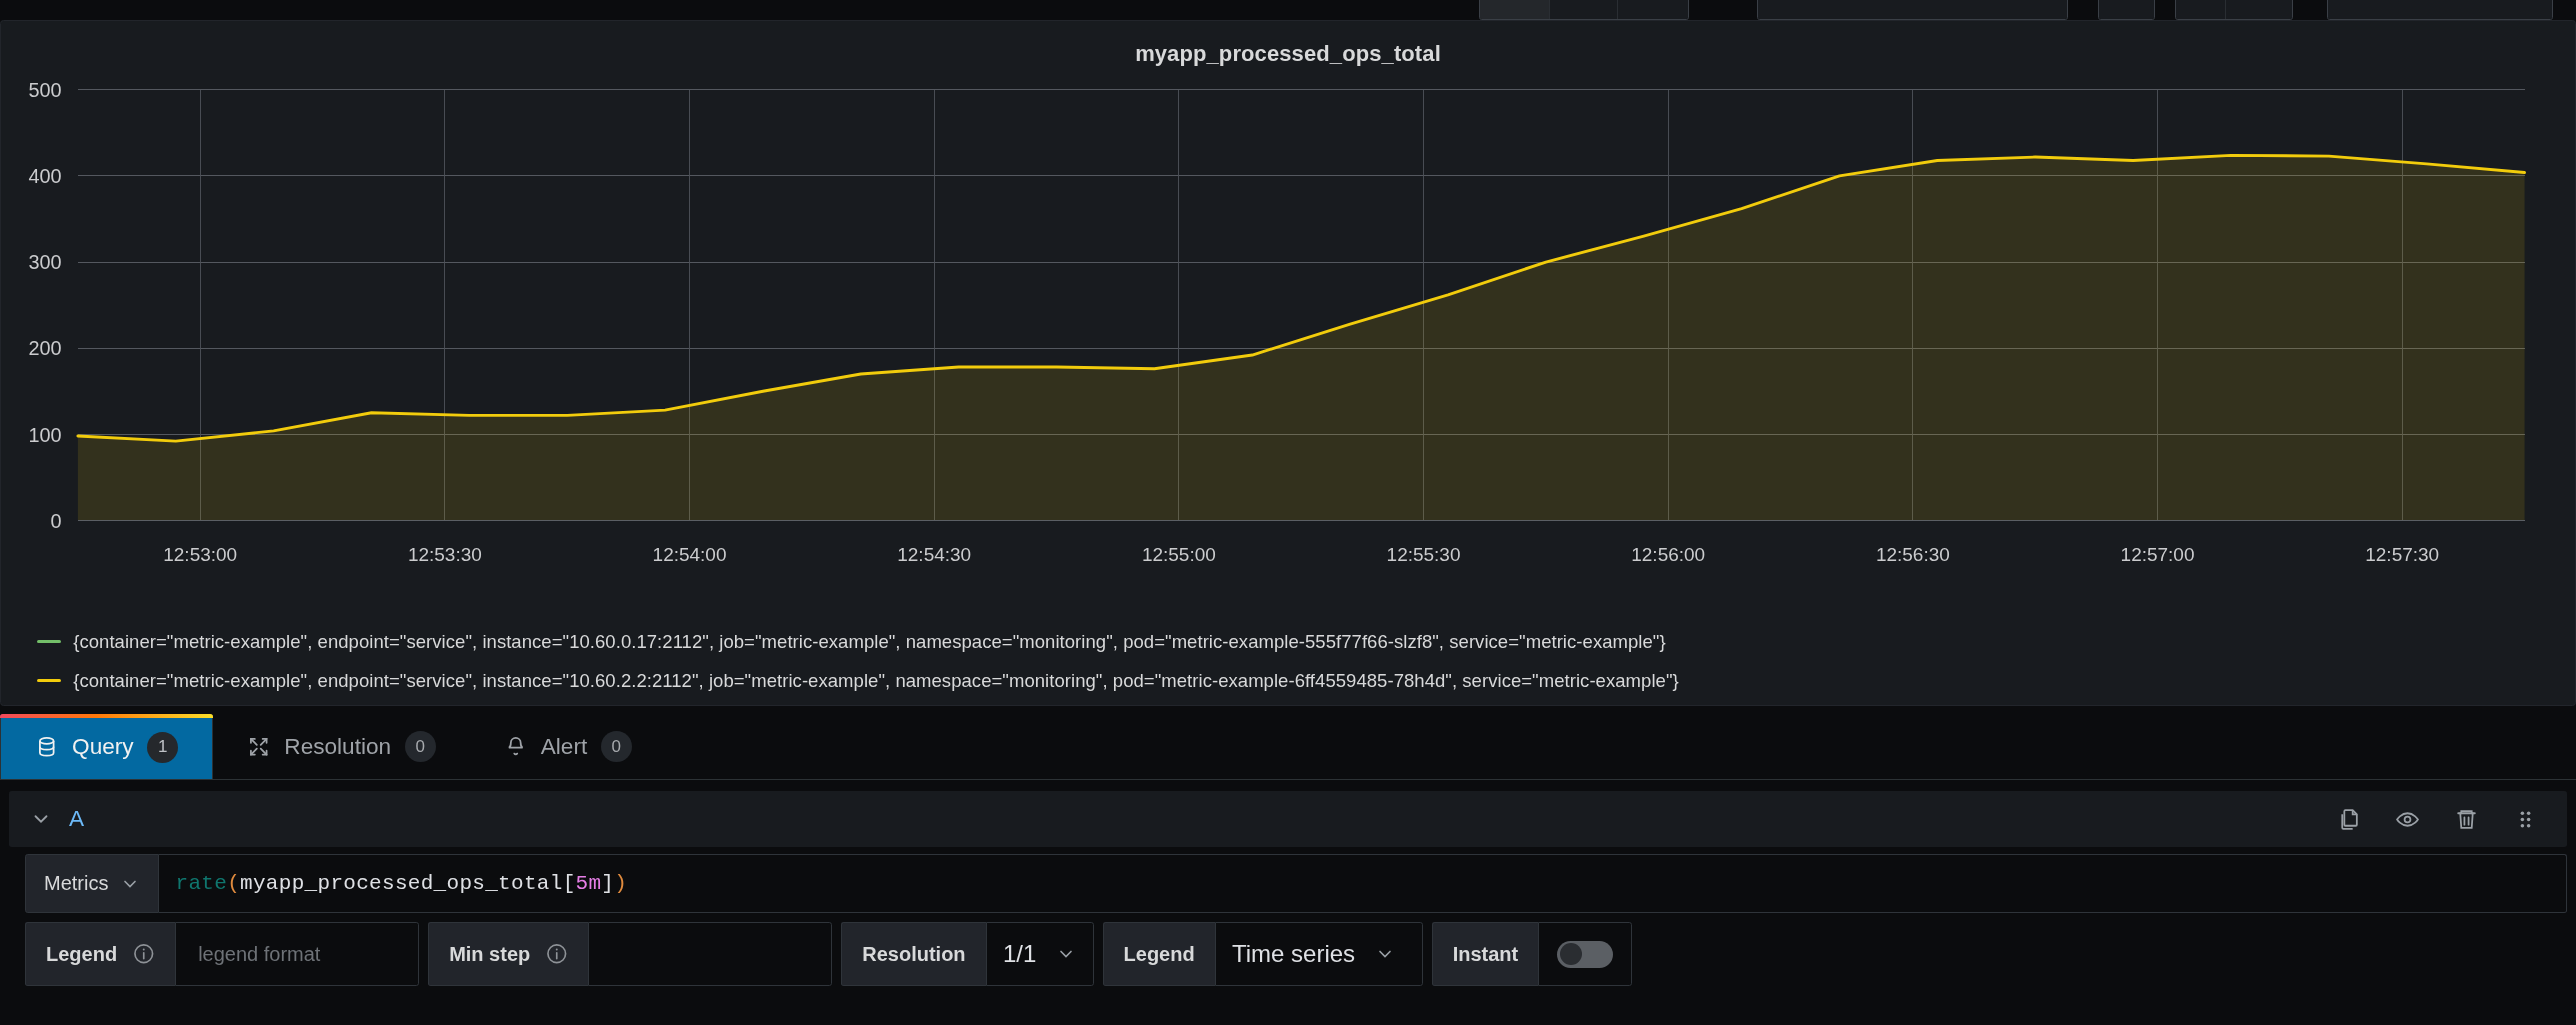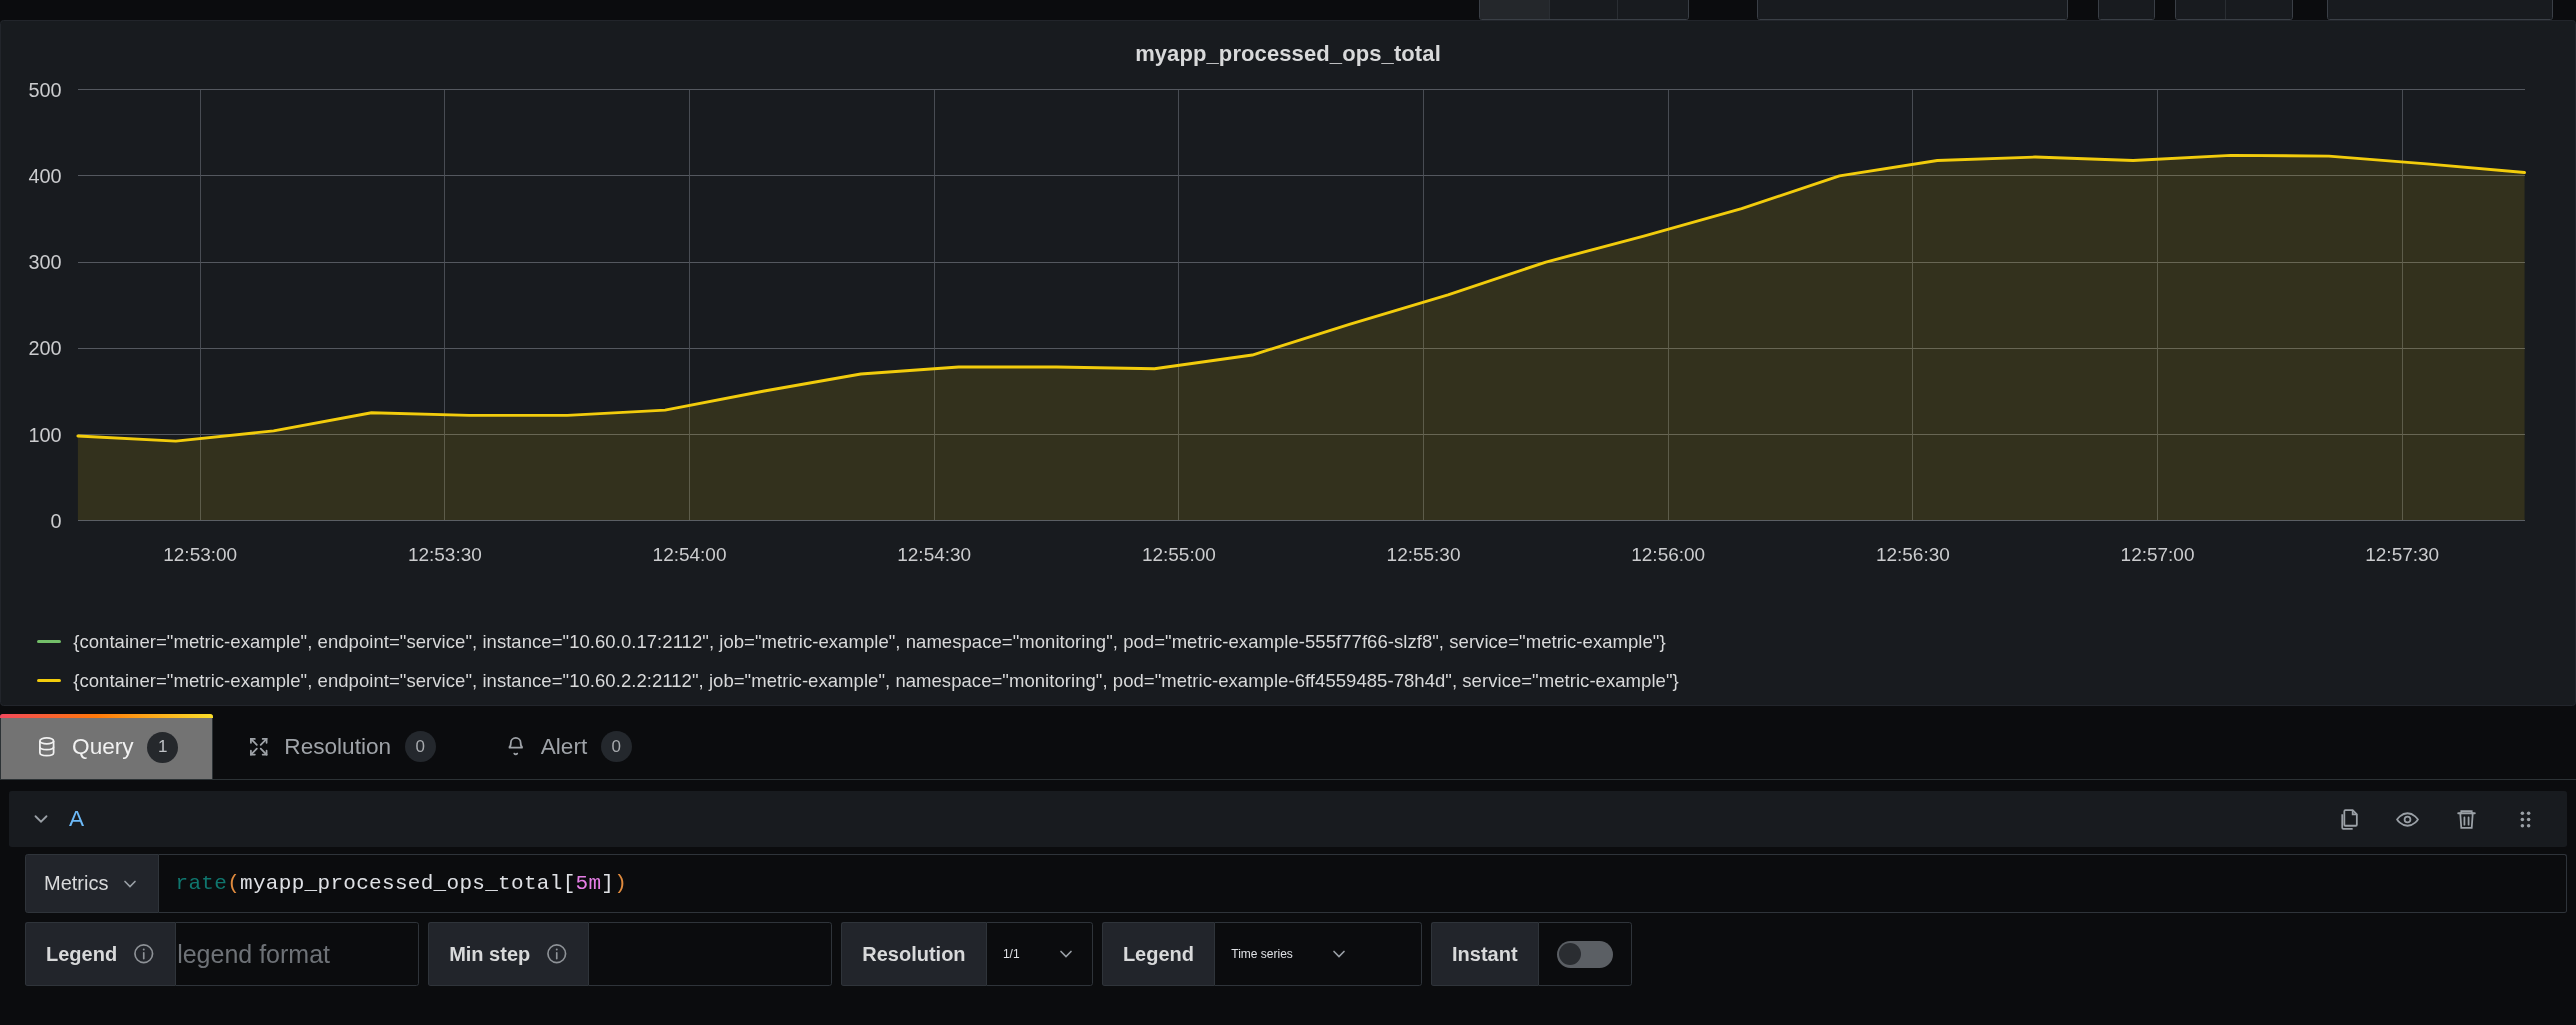--- a/index.html
+++ b/index.html
@@ -47,21 +47,21 @@
   .tabs-bar {
     position: absolute; left: 0; top: 713px; width: 2576px; height: 67px;
     background: #0b0c0e; border-bottom: 0.9px solid #2c3235;
     display: flex; align-items: flex-end;
   }
   .tab {
     position: relative; display: flex; align-items: center; gap: 13.6px;
     height: 65px; padding: 0 34px; font-size: 22.6px; color: #9fa3a8; cursor: pointer;
   }
   .tab.active {
-    color: #f1f1f1; background: #737373;
+    color: #f1f1f1; background: #0369a1;
     border: 0.9px solid #2c3235; border-bottom: none;
     border-radius: 3.6px 3.6px 0 0;
   }
   .tab.active::before {
     content: ""; position: absolute; left: -0.9px; right: -0.9px; top: -0.9px; height: 3.6px;
     background: linear-gradient(90deg, #f2495c 0%, #ff780a 45%, #fade2a 100%);
     border-radius: 2.7px 2.7px 0 0;
   }
   .tab-icon { width: 23.5px; height: 23.5px; flex: 0 0 auto; display: block; }
   .tab-count {
@@ -103,27 +103,27 @@
 
   .q-opts-row { display: flex; align-items: stretch; height: 64px; margin-top: 9px; gap: 9px; }
   .opt-label {
     display: flex; align-items: center; gap: 14.5px;
     background: #22252b; border: 0.9px solid #2f343a; border-radius: 2.7px;
     padding: 0 20px; font-size: 20px; font-weight: 600; color: #d8d9da; white-space: nowrap;
   }
   .opt-label.attached { border-radius: 2.7px 0 0 2.7px; border-right: none; }
   .opt-input {
     width: 244px; background: #0b0c0e; border: 0.9px solid #2f343a; border-radius: 0 2.7px 2.7px 0;
-    display: flex; align-items: center; padding: 0 1px; font-size: 25px; color: #dfe1e5;
+    display: flex; align-items: center; padding: 0 22px; font-size: 20px; color: #dfe1e5;
   }
   .opt-input .ph { color: #6e7277; }
   .opt-select {
     background: #0b0c0e; border: 0.9px solid #2f343a; border-radius: 0 2.7px 2.7px 0;
-    display: flex; align-items: center; gap: 36px; padding: 0 16.3px;
-    font-size: 12px; color: #dfe1e5; cursor: pointer; white-space: nowrap;
+    display: flex; align-items: center; gap: 20px; padding: 0 16.3px;
+    font-size: 24px; color: #dfe1e5; cursor: pointer; white-space: nowrap;
   }
   .toggle-box {
     background: #0b0c0e; border: 0.9px solid #2f343a; border-radius: 0 2.7px 2.7px 0;
     display: flex; align-items: center; padding: 0 18px;
   }
   .switch { width: 56px; height: 27px; border-radius: 13.6px; background: #5b5f64; position: relative; cursor: pointer; }
   .switch .knob { position: absolute; left: 2.7px; top: 2.7px; width: 22px; height: 22px; border-radius: 50%; background: #2a2d31; }
   .info-i { width: 23.5px; height: 23.5px; color: #8e9297; display: block; cursor: pointer; }
   .chev { width: 20px; height: 20px; color: #9aa0a6; display: block; }
 </style>

